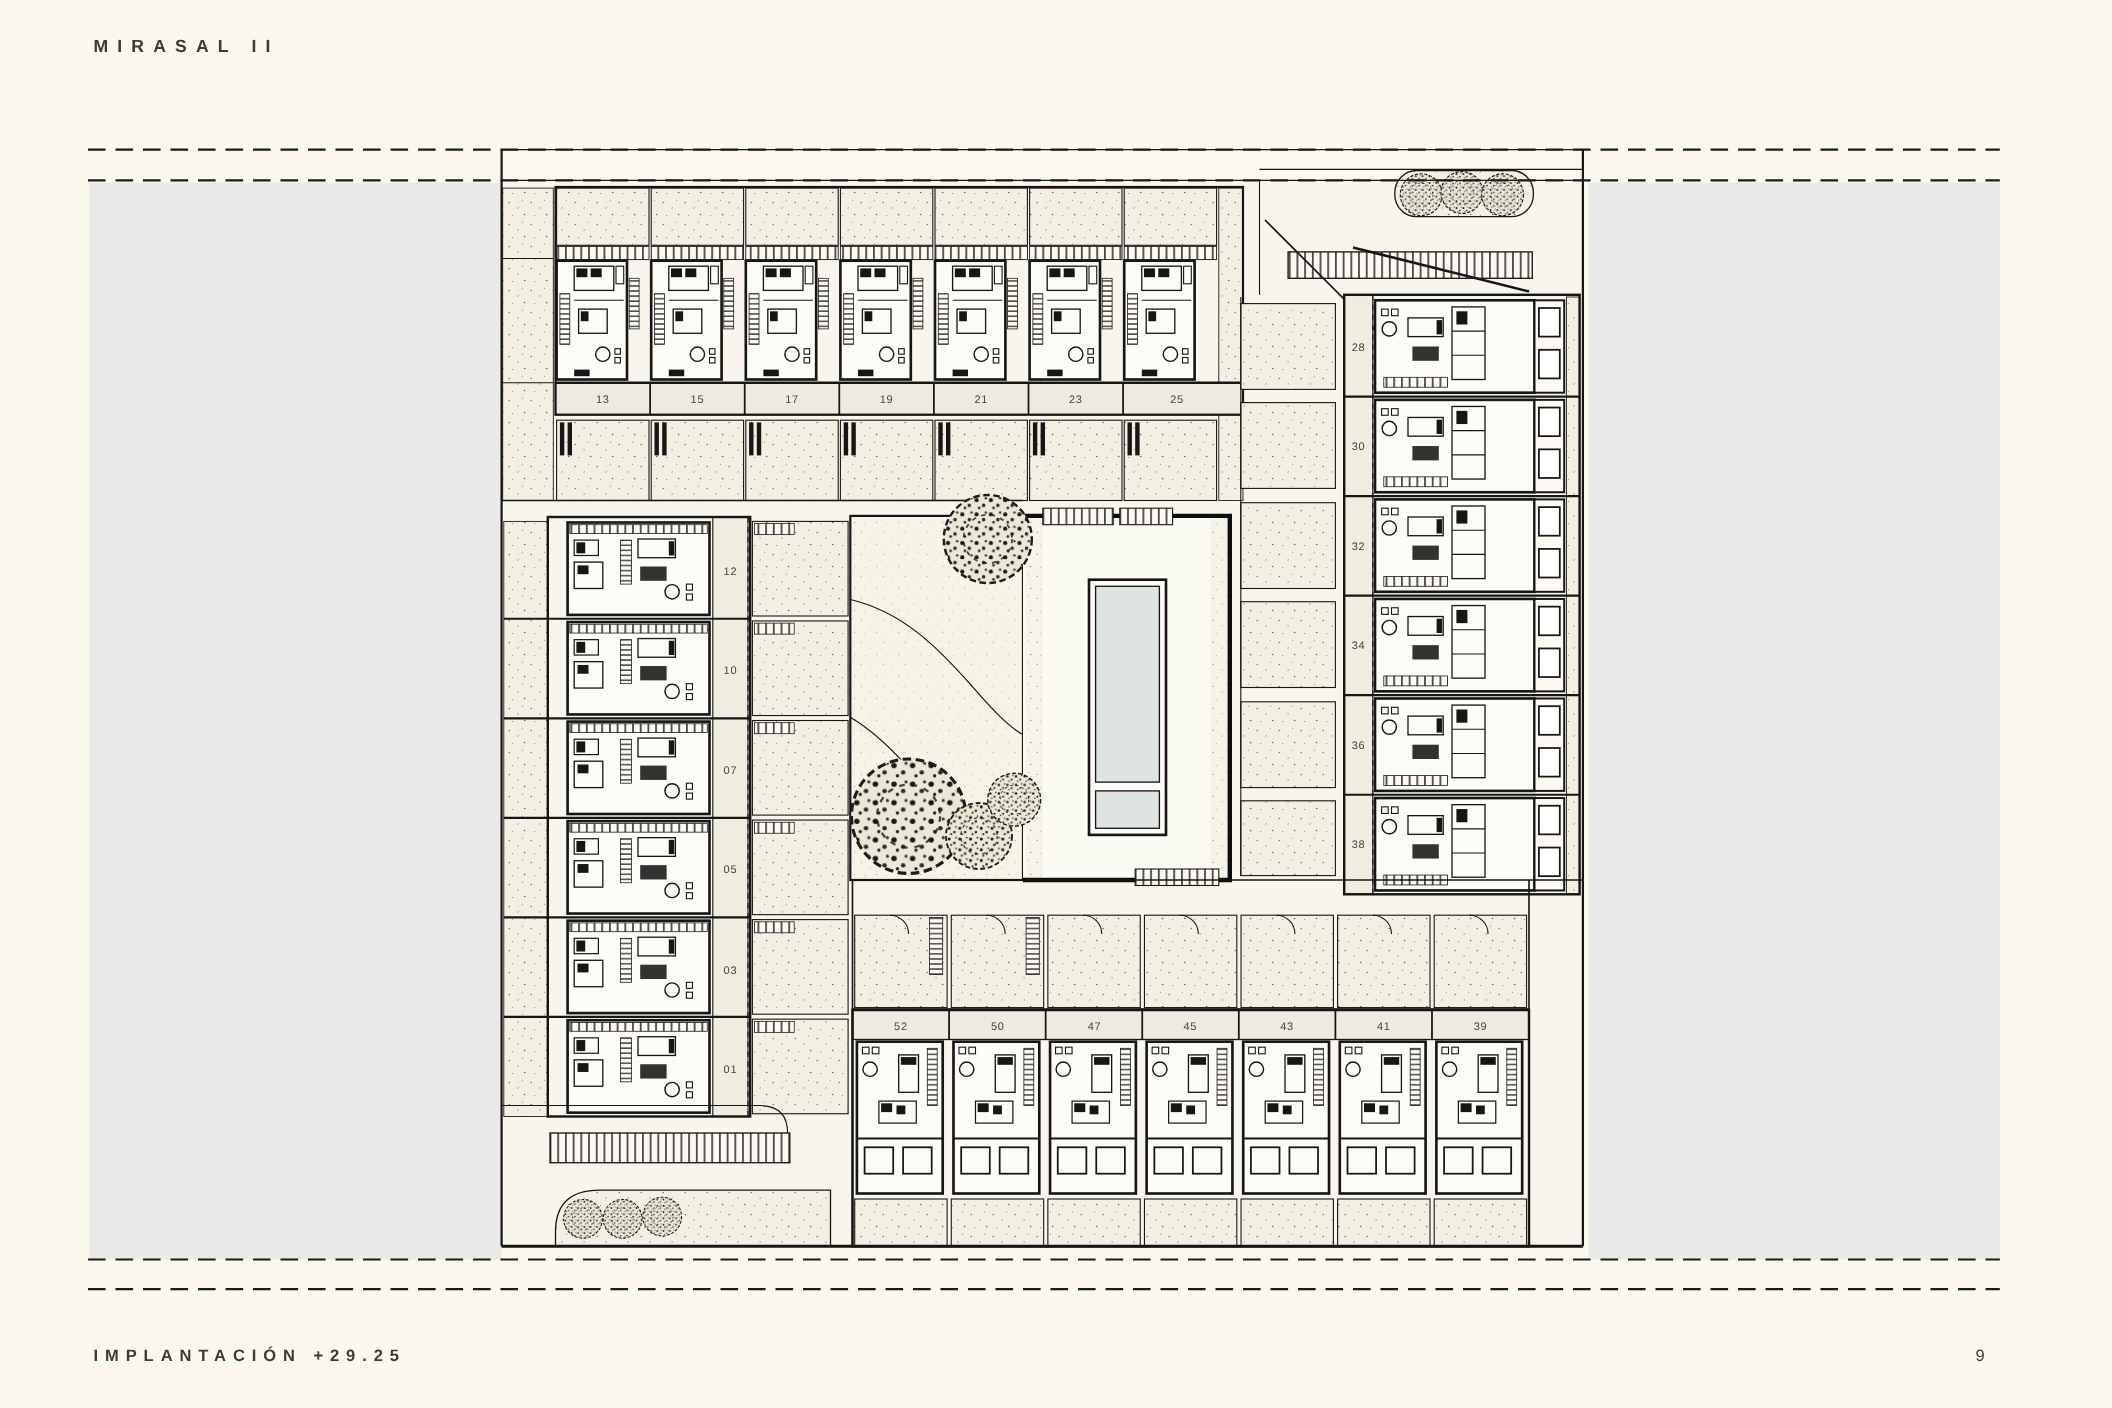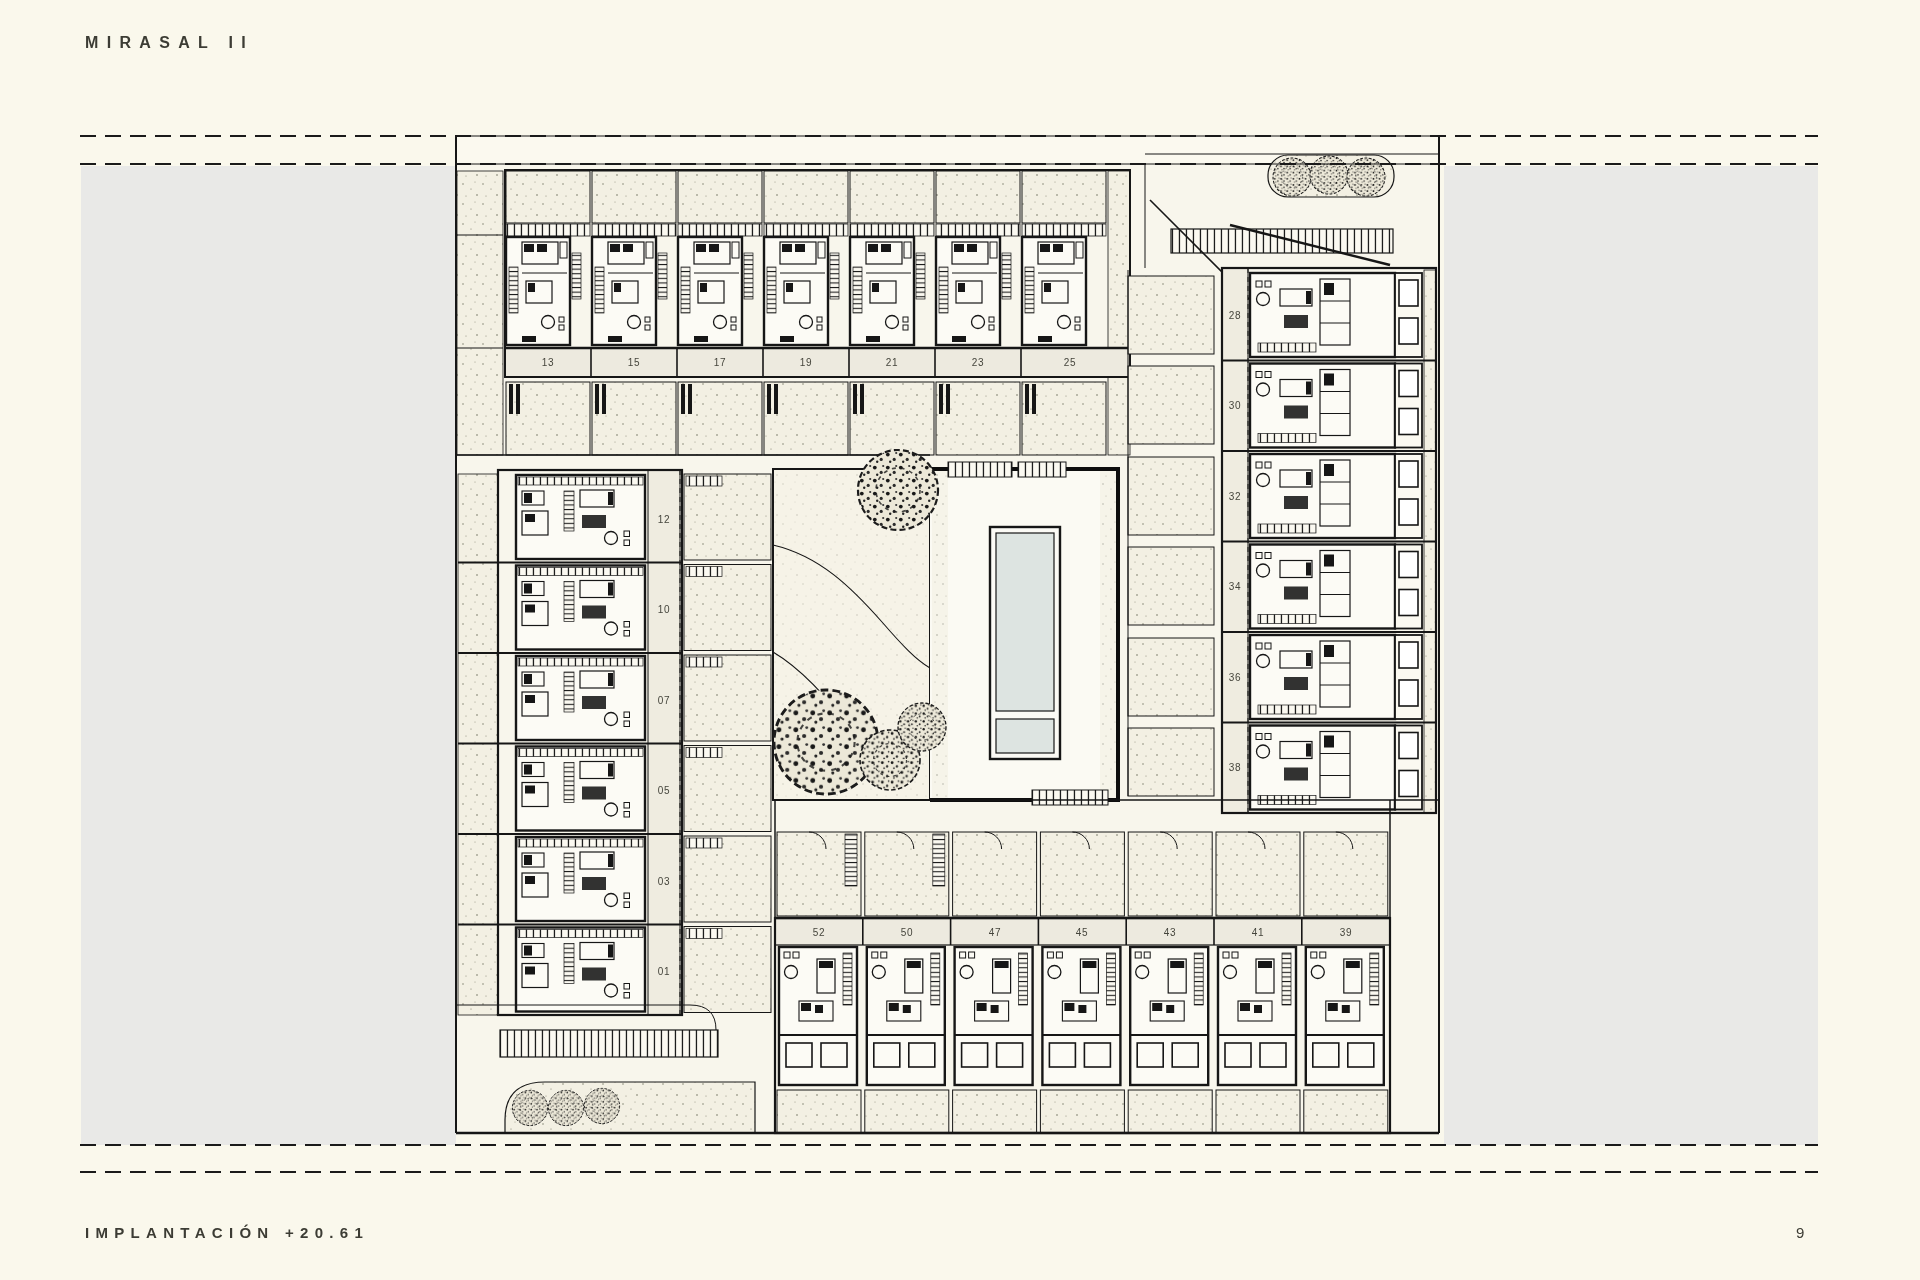--- a/index.html
+++ b/index.html
@@ -403,15 +403,15 @@
     </g>
 
     <g stroke="#1a1a1a" stroke-width="2">
       <line x1="80" y1="136" x2="1818" y2="136" stroke-dasharray="16 9"></line>
       <line x1="80" y1="164" x2="1818" y2="164" stroke-dasharray="16 9"></line>
       <line x1="80" y1="1145" x2="1818" y2="1145" stroke-dasharray="16 9"></line>
       <line x1="80" y1="1172" x2="1818" y2="1172" stroke-dasharray="16 9"></line>
     </g>
   </svg>
 
-  <div class="footer-caption">IMPLANTACIÓN +20.61</div>
+  <div class="footer-caption">IMPLANTACIÓN +29.25</div>
   <div class="footer-page">9</div>
 </div>
 
 </body></html>

